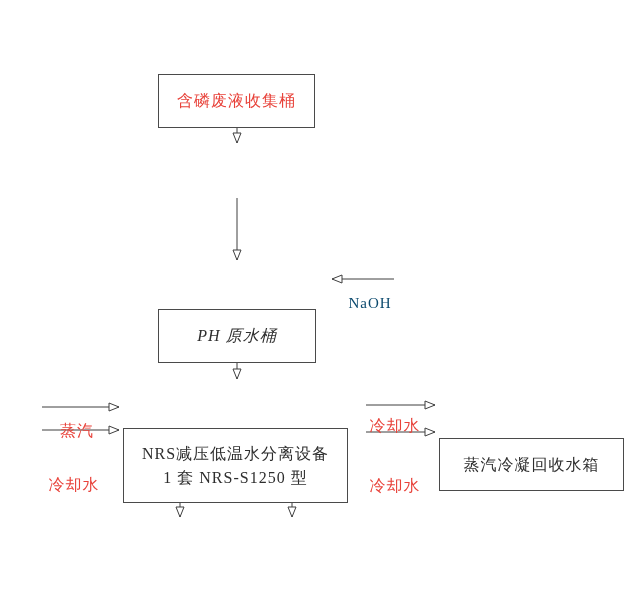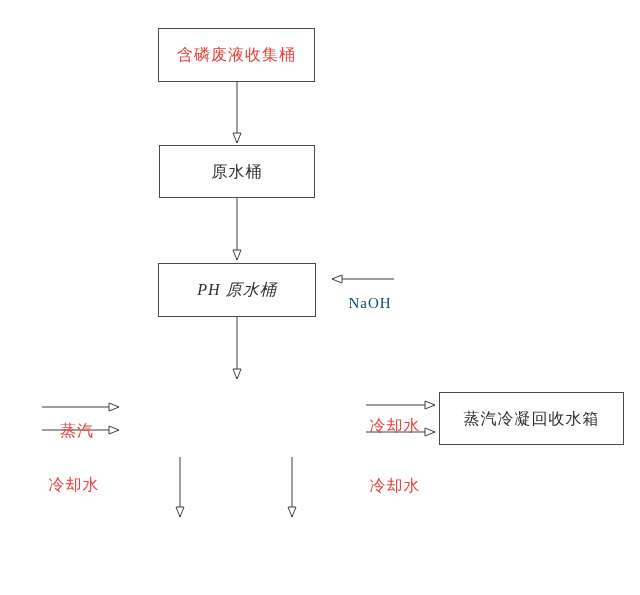--- a/index.html
+++ b/index.html
@@ -18,20 +18,21 @@
     border: 1.5px solid #4a4a4a;
     background: #ffffff;
     display: flex;
     flex-direction: column;
     align-items: center;
     justify-content: center;
     text-align: center;
     font-size: 16px;
     letter-spacing: 1px;
     line-height: 24px;
+    margin-top: 46px;
   }
   .box.red-text { color: #e8423a; }
   .flow-label {
     position: absolute;
     font-size: 16px;
     letter-spacing: 1px;
     text-align: center;
     white-space: nowrap;
   }
   .flow-label.red-text { color: #e8423a; margin-top: 38px; }
@@ -72,28 +73,29 @@
     <line x1="366" y1="405" x2="435" y2="405" stroke="#3f3f3f" stroke-width="1" marker-end="url(#arrowhead)"></line>
     <line x1="366" y1="432" x2="435" y2="432" stroke="#3f3f3f" stroke-width="1" marker-end="url(#arrowhead)"></line>
     <line x1="180" y1="457" x2="180" y2="517" stroke="#3f3f3f" stroke-width="1" marker-end="url(#arrowhead)"></line>
     <line x1="292" y1="457" x2="292" y2="517" stroke="#3f3f3f" stroke-width="1" marker-end="url(#arrowhead)"></line>
   </svg>
 
   <div class="box red-text" id="box-waste">
     <span>含磷废液收集桶</span>
   </div>
 
-  <div class="box" id="box-raw-water">
-    <span>原水桶</span>
-  </div>
 
   <div class="box" id="box-ph-water">
     <span>PH 原水桶</span>
   </div>
 
+  <div class="box" id="box-separator">
+    <span>NRS减压低温水分离设备</span>
+    <span>1 套 NRS-S1250 型</span>
+  </div>
 
   <div class="box" id="box-tank">
     <span>蒸汽冷凝回收水箱</span>
   </div>
 
 
 
   <div class="flow-label red-text" id="label-steam-in">蒸汽</div>
 
   <div class="flow-label red-text" id="label-cooling-in">冷却水</div>

